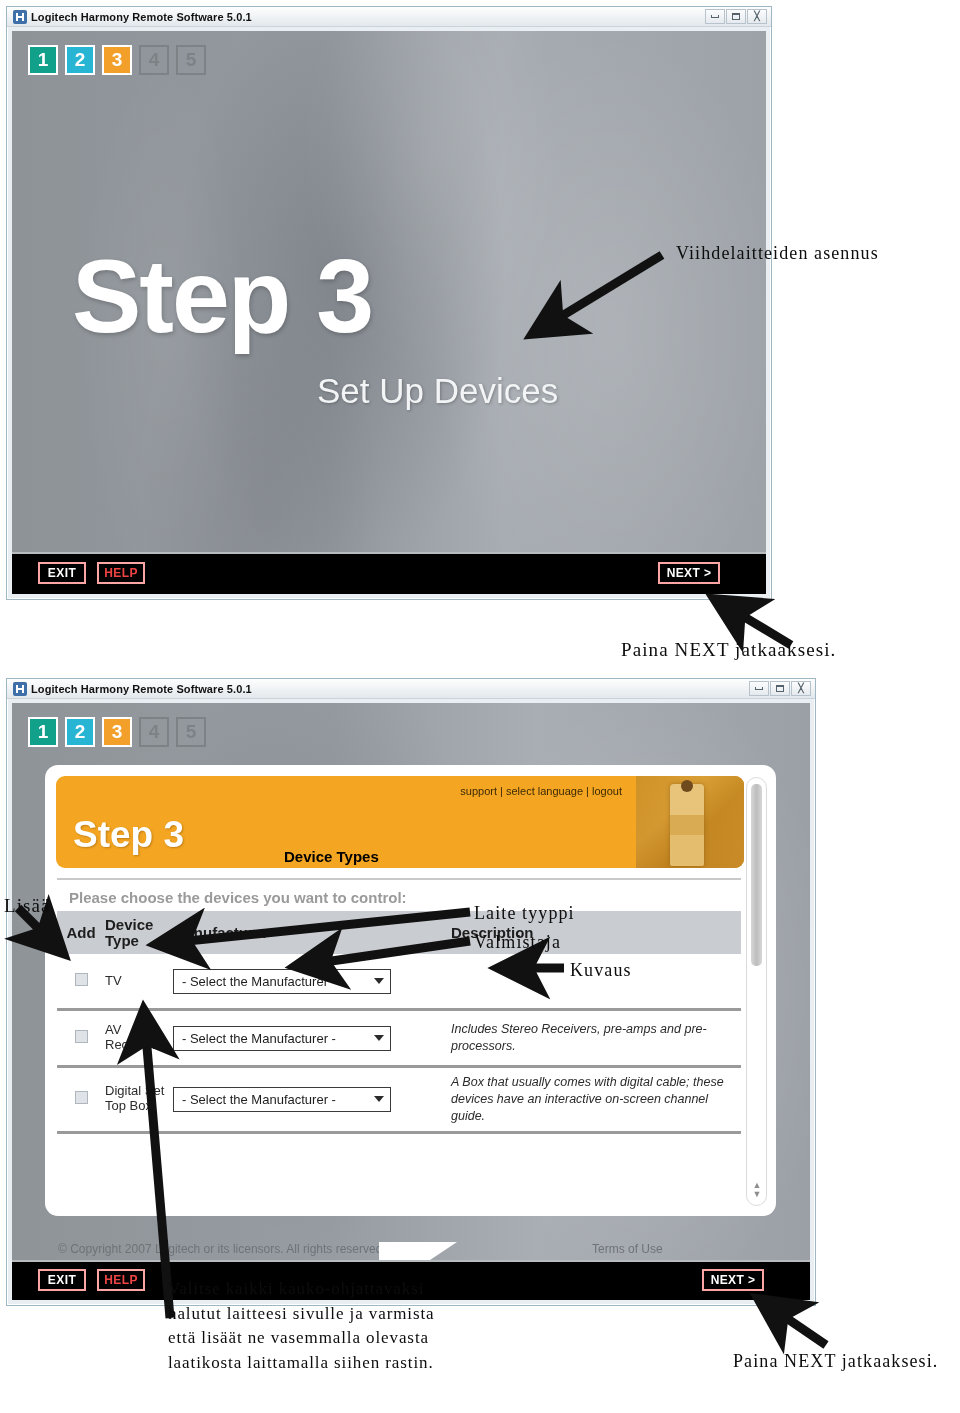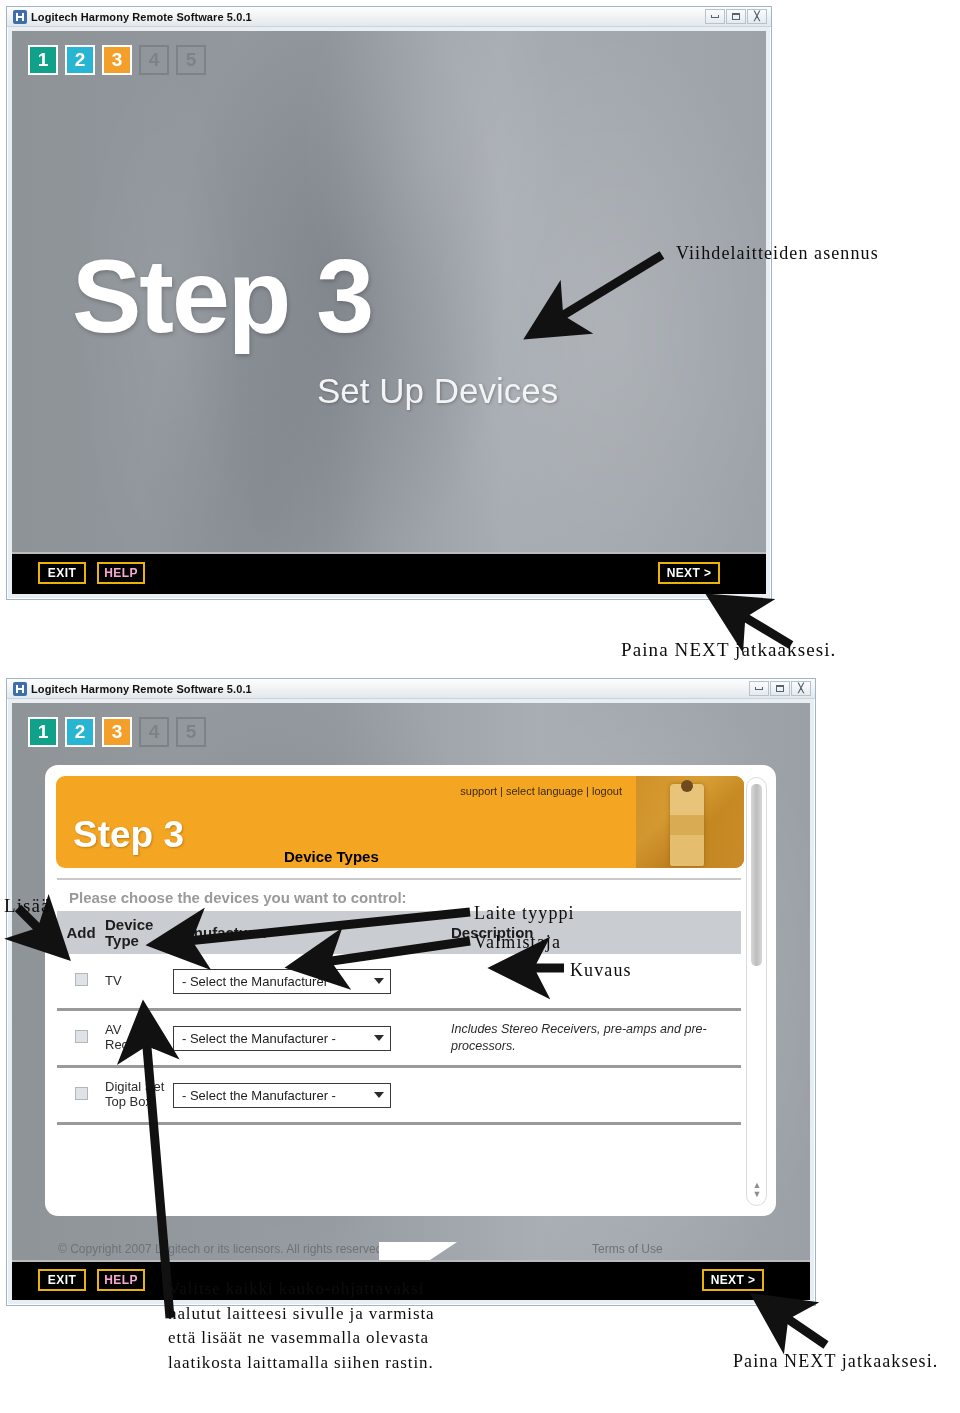--- a/index.html
+++ b/index.html
@@ -123,26 +123,26 @@
     z-index: 3;
   }
   .w1-footer {
     position: absolute; left: 0; right: 0; bottom: 0; height: 42px;
     background: #000; z-index: 5;
     border-top: 2px solid #b9bcbf;
   }
   .btn-dark {
     position: absolute; top: 8px;
     height: 22px; min-width: 48px;
-    background: #000; border: 2px solid #eab308;
+    background: #000; border: 2px solid #fca5a5;
     color: #ffffff; font-size: 12px; font-weight: bold;
     display: flex; align-items: center; justify-content: center;
     letter-spacing: 0.4px;
   }
-  .btn-help { color: #f9a8d4; }
+  .btn-help { color: #ef4444; }
 
   
   #win2 { left: 6px; top: 678px; width: 810px; height: 628px; }
   .w2-body {
     position: absolute; left: 5px; top: 24px; right: 5px; bottom: 5px;
     background: #8d9297; overflow: hidden;
   }
   .w2-bg {
     position:absolute; inset:0;
     background:
@@ -425,20 +425,21 @@
             <div class="col-add">
               <span class="cb"></span>
             </div>
             <div class="col-type dtype">Digital Set Top Box</div>
             <div class="col-manu">
               <div class="sel">
                 <span>- Select the Manufacturer -</span>
                 <span class="caret"></span>
               </div>
             </div>
+            <div class="col-desc desc">A Box that usually comes with digital cable; these devices have an interactive on-screen channel guide.</div>
           </div>
         </div>
 
         <div class="scrollbar">
           <div class="sb-thumb"></div>
           <div class="sb-arrows">
             <div>▲</div>
             <div>▼</div>
           </div>
         </div>

